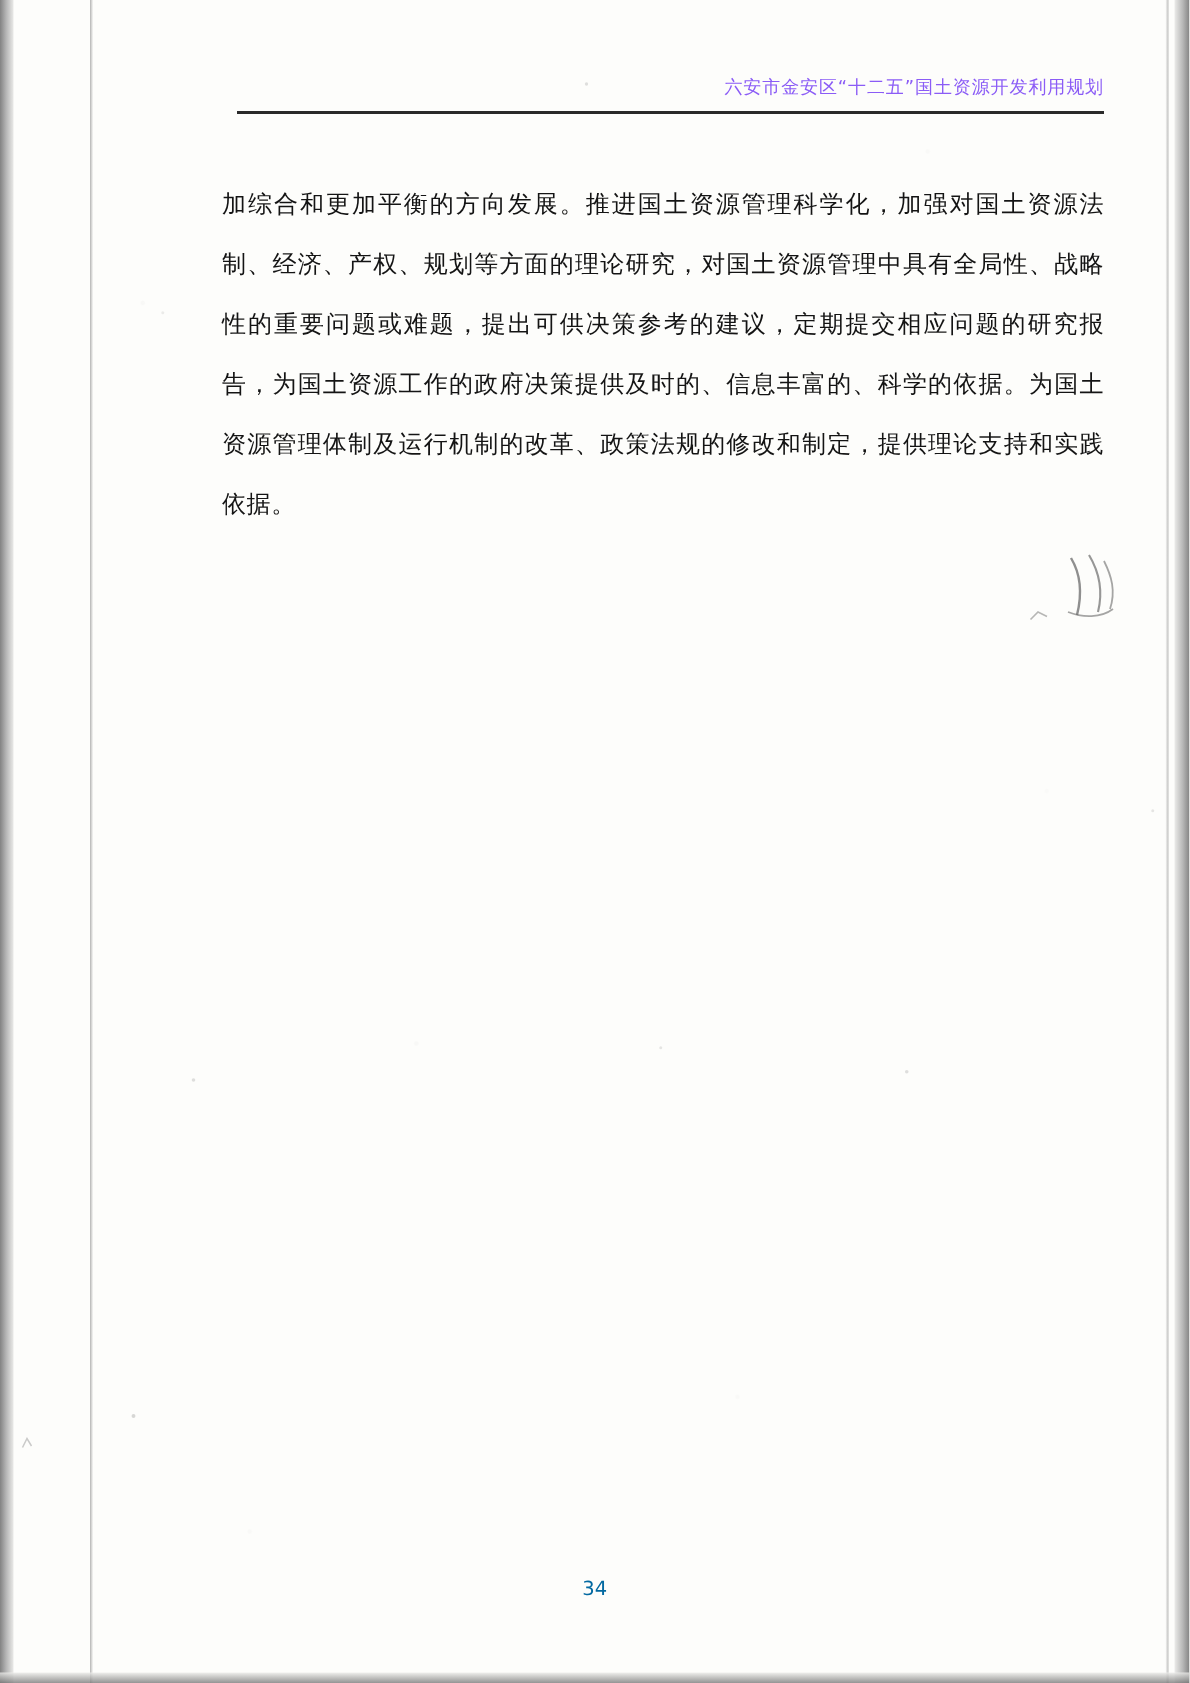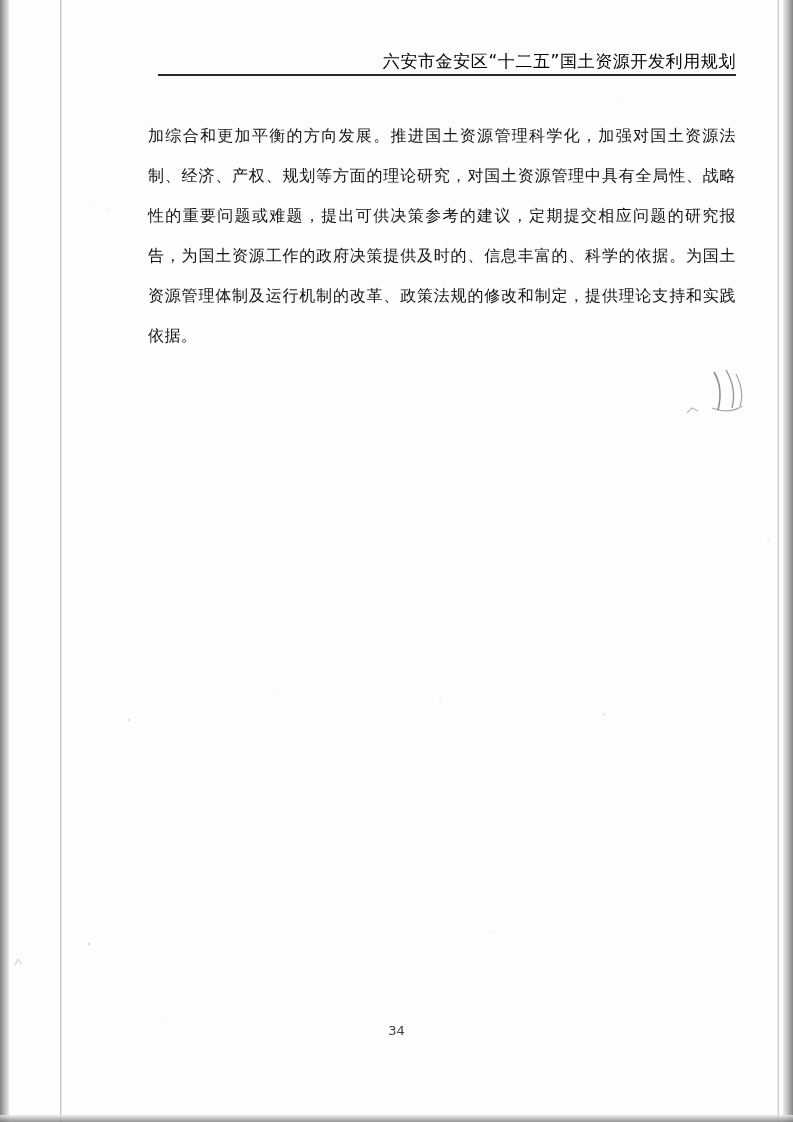--- a/index.html
+++ b/index.html
@@ -77,23 +77,23 @@
     left: 158px;
     top: 50px;
     width: 578px;
     height: 34px;
   }
   .header-title {
     position: absolute;
     right: 0;
     top: 0;
     font-family: "DejaVu Sans", "Liberation Sans", sans-serif;
-    font-size: 17px;
+    font-size: 12px;
     letter-spacing: 0.6px;
-    color: #000000;
+    color: #8b5cf6;
     white-space: nowrap;
   }
   .header-rule {
     position: absolute;
     left: 0;
     top: 24px;
     width: 578px;
     height: 2px;
     background: #2a2a2a;
   }
@@ -113,26 +113,26 @@
   }
   .body-text p {
     margin: 0;
     text-indent: 0;
   }
 
   
   .page-number {
     position: absolute;
     left: 0;
-    top: 1023px;
+    top: 1052px;
     width: 793px;
     text-align: center;
     font-family: "DejaVu Sans", "Liberation Sans", sans-serif;
     font-size: 13px;
-    color: #404040;
+    color: #0369a1;
   }
 
   
   .mark {
     position: absolute;
     color: rgba(60,60,60,0.55);
     font-family: "DejaVu Sans", "Liberation Sans", sans-serif;
     pointer-events: none;
   }
   .mark-squiggle {

